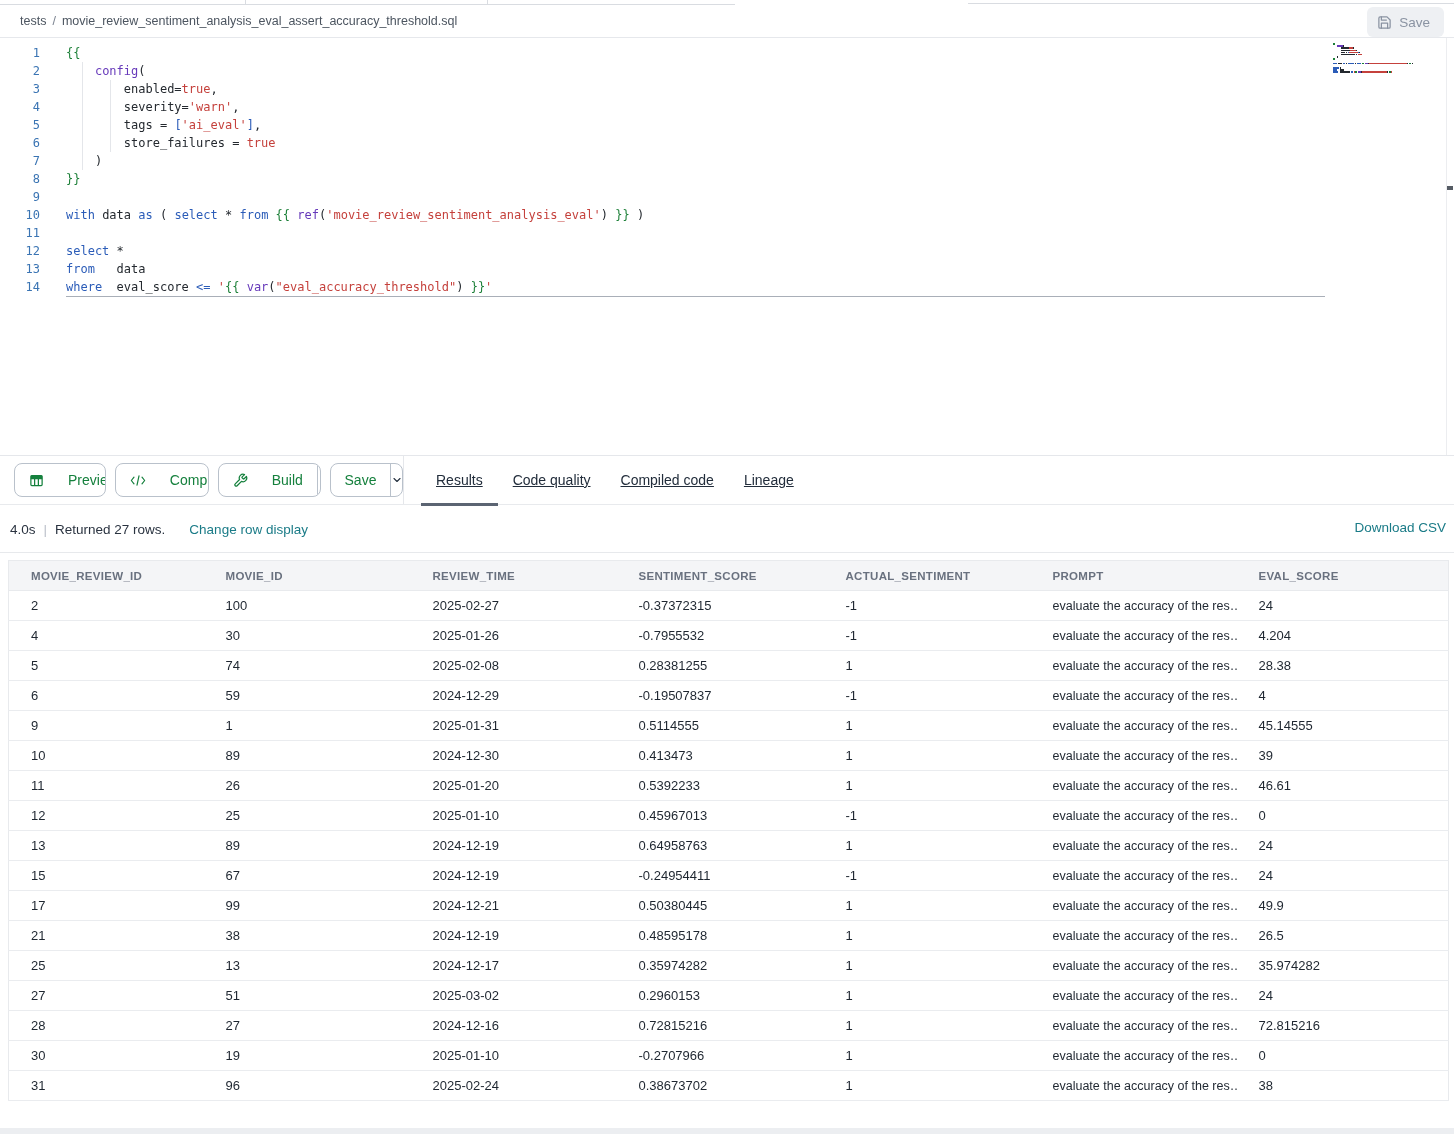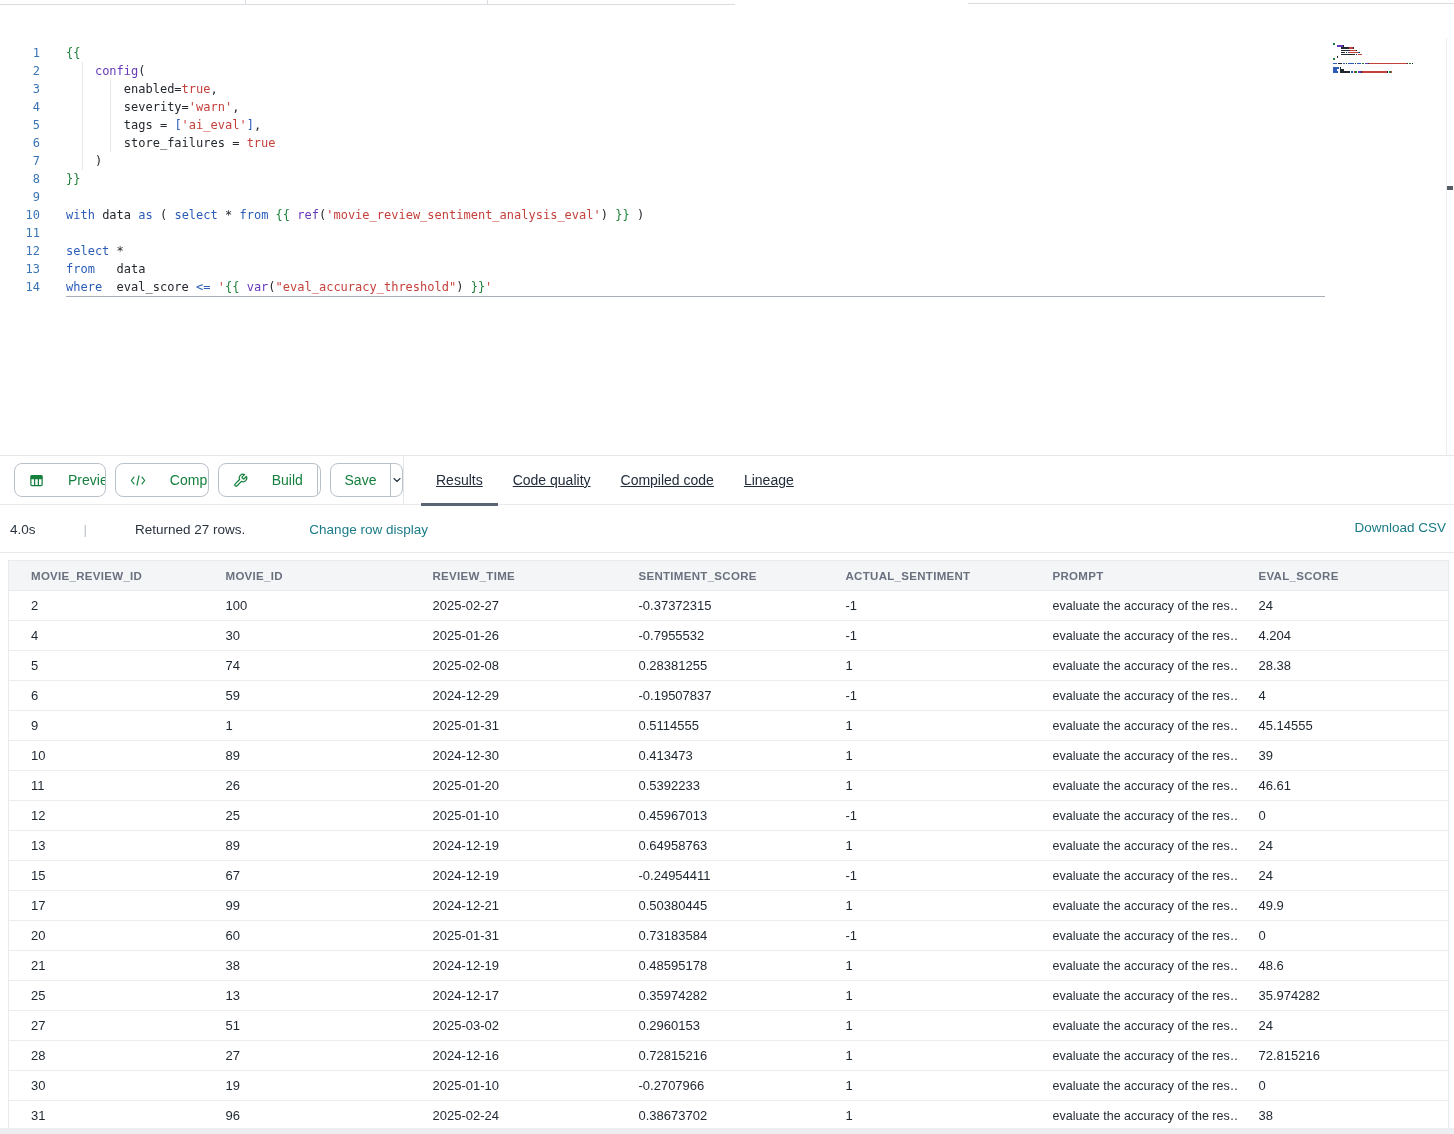--- a/index.html
+++ b/index.html
@@ -55,21 +55,21 @@
   #tab-strip { display:flex; align-items:center; height:100%;text-decoration:underline; }
   .rtab { position:relative; height:100%; display:flex; align-items:center; padding:0 15px;
     font-size:14px; color:#222d3b; cursor:pointer; }
   .rtab:first-child { margin-left:17px; }
   .rtab.active::after { content:""; position:absolute; left:0; right:0; bottom:-2px; height:3px;
     background:var(--tab-underline,#5b6472); }
 
   #status-row { position:absolute; top:50px; left:0; width:1454px; height:48px;
     border-bottom:1px solid #e7e9ec; }
   #status-left { position:absolute; left:10px; top:0; height:48px; display:flex; align-items:center;
-    font-size:13.5px; color:#2a3340;gap:40px; }
+    font-size:13.5px; color:#2a3340; }
   #status-left .pipe { margin:0 8px; color:#b9bfc8; }
   .teal-link { color:var(--link-teal,#1a7b87); cursor:pointer; text-decoration:none; font-size:13.5px;margin-left:44px; }
   #change-row { margin-left:24px; }
   #download-csv { position:absolute; right:8px; top:15px; }
 
   
   #table-wrap { position:absolute; top:105px; left:8px; width:1440px; }
   table { border-collapse:collapse; table-layout:fixed; width:1440px;
     border-left:1px solid #e8eaed; border-right:1px solid #e8eaed; }
   col.c1{width:195px} col.c2{width:207px} col.c3{width:206px} col.c4{width:207px}
@@ -88,20 +88,35 @@
 
 <div id="stage">
 
   <div id="top-strip" class="abs">
     <div class="strip-line" style="left:0;top:4px;width:735px;height:1px"></div>
     <div class="strip-line" style="left:245px;top:0;width:1px;height:5px"></div>
     <div class="strip-line" style="left:487px;top:0;width:1px;height:5px"></div>
     <div class="strip-line" style="left:968px;top:3px;width:486px;height:1px"></div>
   </div>
 
+  <div id="header" class="abs">
+    <div id="breadcrumb">
+      <span>tests</span><span class="sep">/</span><span>movie_review_sentiment_analysis_eval_assert_accuracy_threshold.sql</span>
+    </div>
+    <button id="save-btn">
+      <span>
+          <svg width="15" height="15" viewBox="0 0 24 24" fill="none" stroke="currentColor" stroke-width="2" stroke-linecap="round" stroke-linejoin="round">
+            <path d="M19 21H5a2 2 0 0 1-2-2V5a2 2 0 0 1 2-2h11l5 5v11a2 2 0 0 1-2 2z"></path>
+            <polyline points="17 21 17 13 7 13 7 21"></polyline>
+            <polyline points="7 3 7 8 15 8"></polyline>
+          </svg>
+        </span>
+      <span>Save</span>
+    </button>
+  </div>
 
   <div id="editor" class="abs">
     <div id="gutter">
         <div style="height: 18px;">1</div>
         <div style="height: 18px;">2</div>
         <div style="height: 18px;">3</div>
         <div style="height: 18px;">4</div>
         <div style="height: 18px;">5</div>
         <div style="height: 18px;">6</div>
         <div style="height: 18px;">7</div>
@@ -373,44 +388,31 @@
               <td>0.50380445</td>
               <td>1</td>
               <td class="prompt-cell">
                 <span class="prompt-inner">
                   <span>evaluate the accuracy of the res…</span>
                 </span>
               </td>
               <td>49.9</td>
             </tr>
             <tr>
-              <td>20</td>
-              <td>60</td>
-              <td>2025-01-31</td>
-              <td>0.73183584</td>
-              <td>-1</td>
-              <td class="prompt-cell">
-                <span class="prompt-inner">
-                  <span>evaluate the accuracy of the res…</span>
-                </span>
-              </td>
-              <td>0</td>
-            </tr>
-            <tr>
               <td>21</td>
               <td>38</td>
               <td>2024-12-19</td>
               <td>0.48595178</td>
               <td>1</td>
               <td class="prompt-cell">
                 <span class="prompt-inner">
                   <span>evaluate the accuracy of the res…</span>
                 </span>
               </td>
-              <td>48.6</td>
+              <td>26.5</td>
             </tr>
             <tr>
               <td>25</td>
               <td>13</td>
               <td>2024-12-17</td>
               <td>0.35974282</td>
               <td>1</td>
               <td class="prompt-cell">
                 <span class="prompt-inner">
                   <span>evaluate the accuracy of the res…</span>

